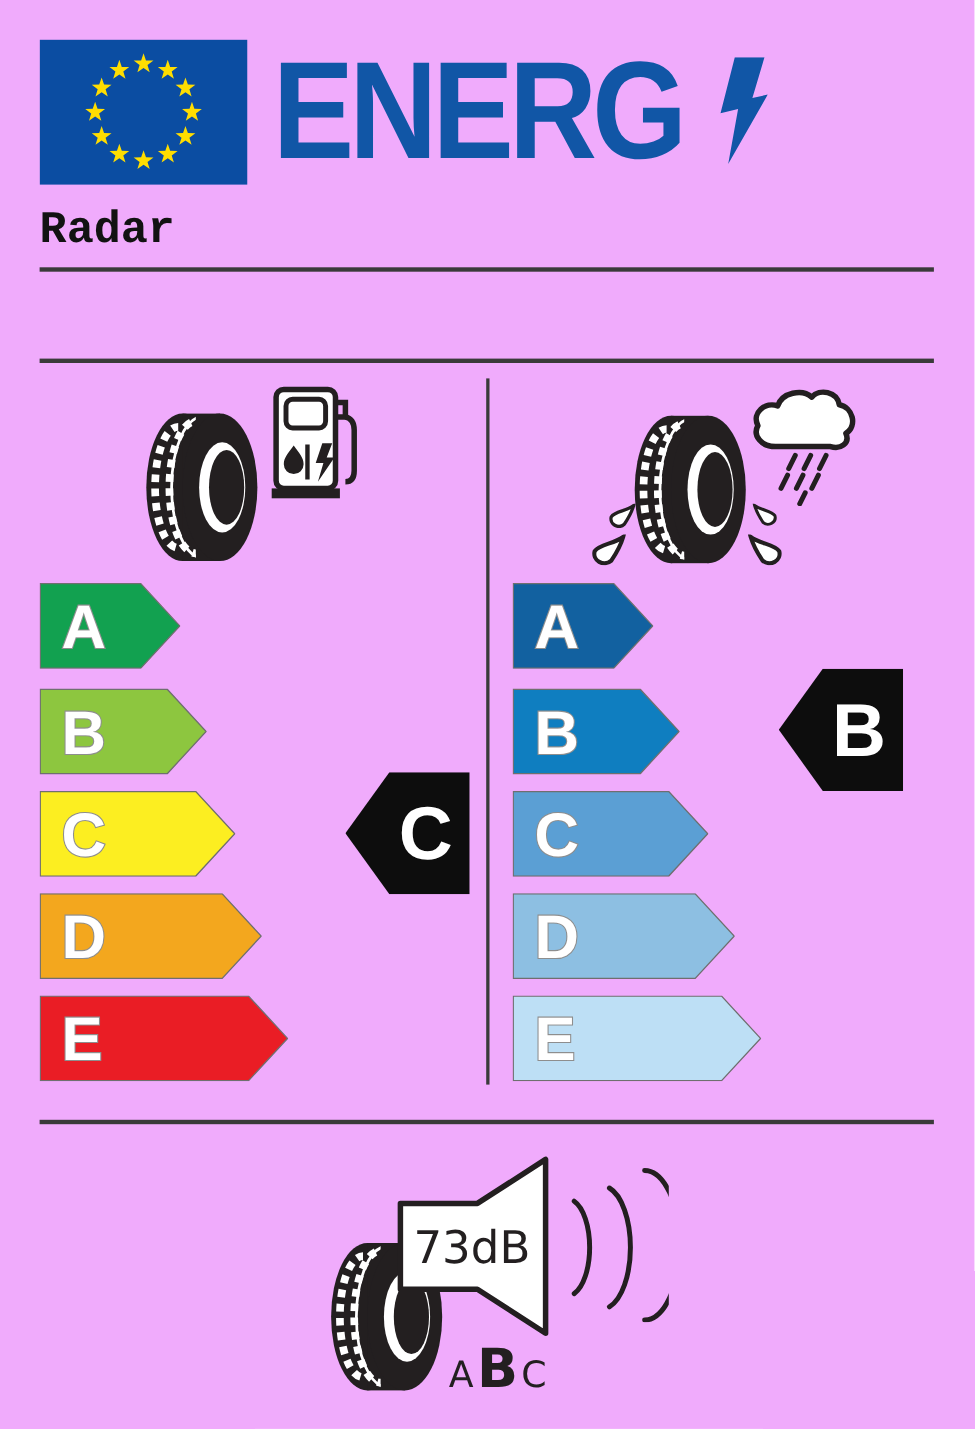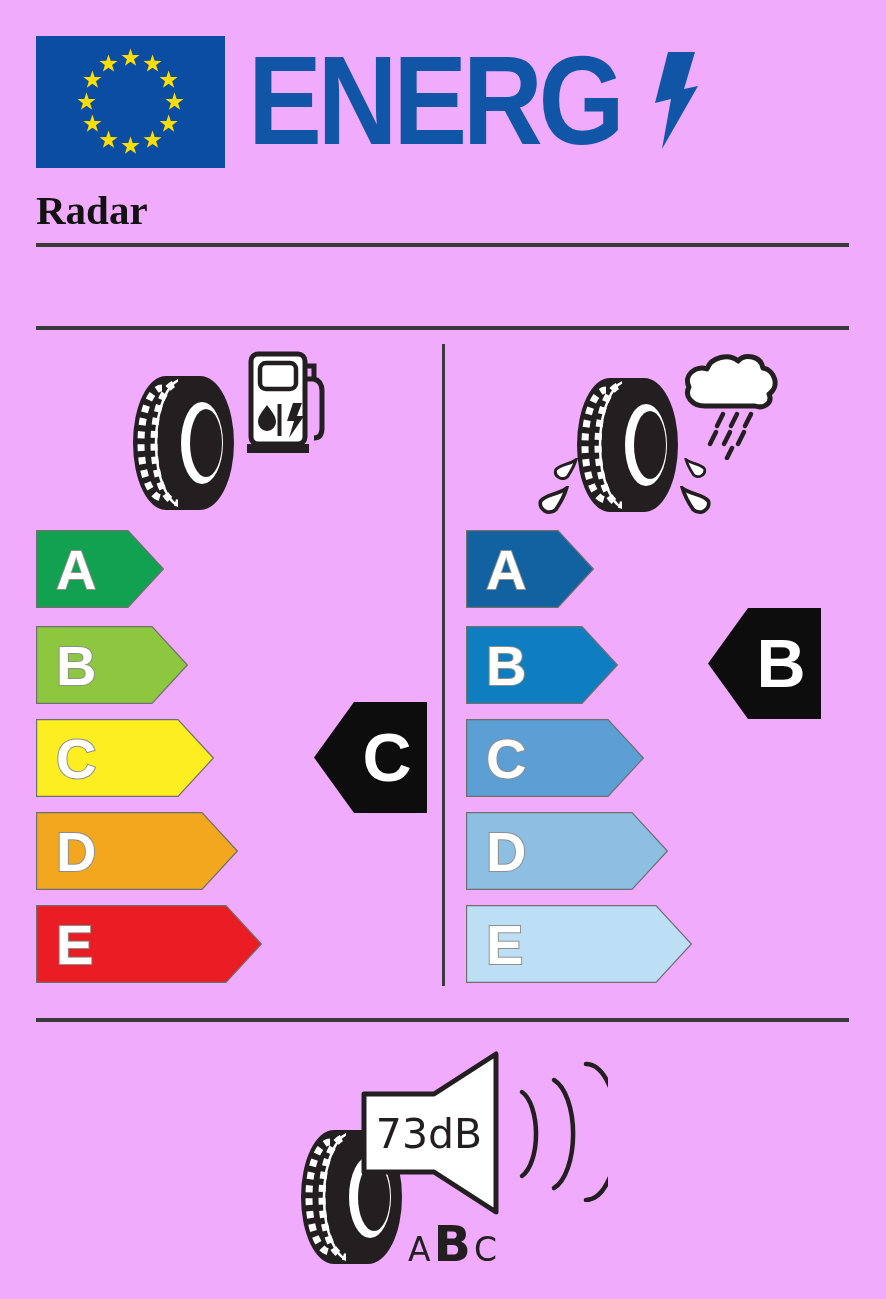--- a/index.html
+++ b/index.html
@@ -19,21 +19,21 @@
   .rule{position:absolute;background:var(--rule);height:4px;}
   .vrule{position:absolute;background:var(--rule);width:3px;}
   .energ-text{
     position:absolute;left:248px;top:46px;
     font-weight:700;font-size:126px;line-height:110px;letter-spacing:-5px;
     color:var(--energ);transform:scaleX(0.88);transform-origin:left top;
     white-space:nowrap;
   }
   .brand{
     position:absolute;left:36px;top:188px;
-    font-family:Liberation Serif, serif;
+    font-family:Liberation Mono, monospace;
     font-weight:700;font-size:41px;line-height:44px;color:#121212;text-align:right;
   }
   .arrow-letter{
     font-family:"Liberation Sans","DejaVu Sans",sans-serif;
     font-size:56px;font-weight:700;fill:#fff;
     stroke:var(--letter-outline);stroke-width:2px;paint-order:stroke;
   }
   .cursor-letter{
     font-family:"Liberation Sans","DejaVu Sans",sans-serif;
     font-size:68px;font-weight:700;fill:#fff;text-anchor:middle;

